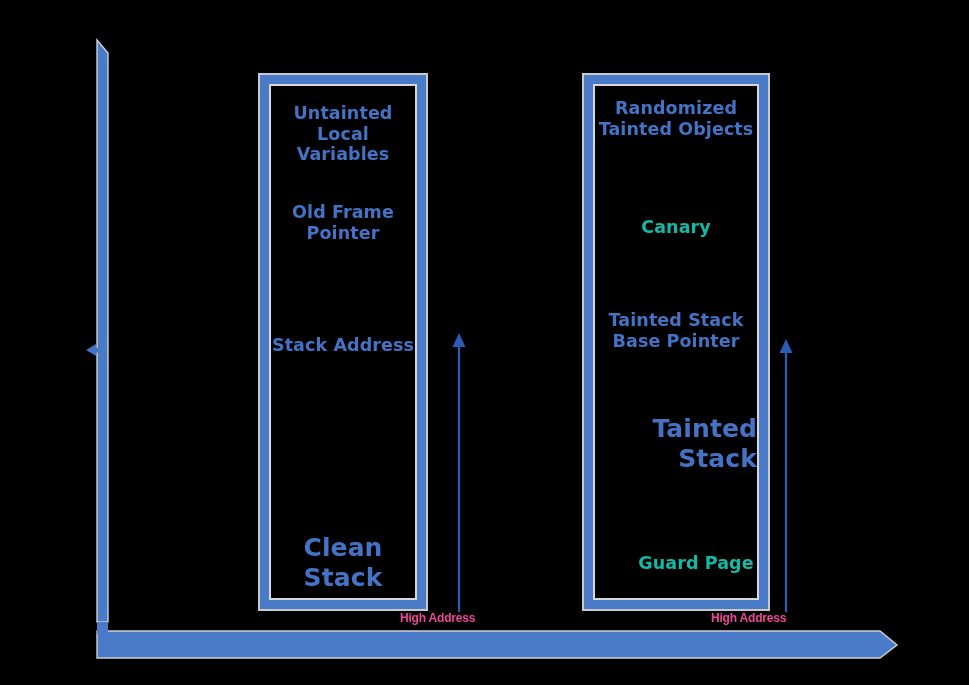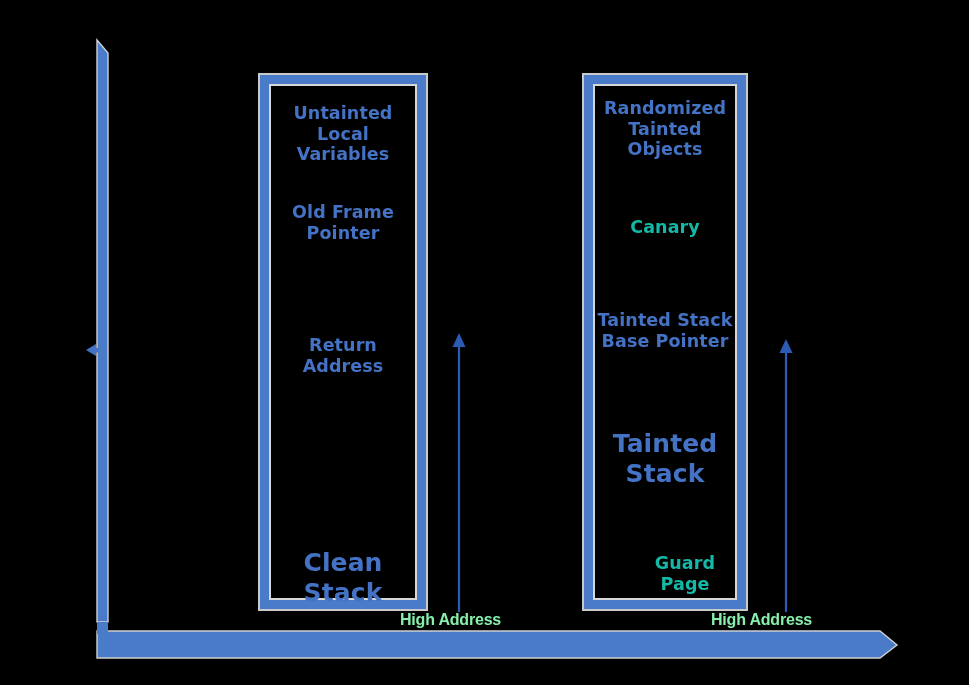--- a/index.html
+++ b/index.html
@@ -61,22 +61,22 @@
   .slot.big {
     font-size: 25px;
     font-weight: 700;
   }
   .slot.red {
     color: #14b8a6;
   }
   
   .addr-label {
     position: absolute;
-    color: #86efac;
-    font-size: 16px;
+    color: #ec4899;
+    font-size: 12px;
     font-weight: 700;
     white-space: nowrap;
     font-family: "Liberation Sans", sans-serif;
     letter-spacing: -0.2px;
   }
 </style>
 </head>
 <body>
 
 <div id="canvas">
@@ -108,33 +108,33 @@
       <polygon points="786,339 779.5,353 792.5,353" fill="#2B5BB5"></polygon>
     </g>
   </svg>
 
   <div class="stack-box" style="left:260px; top:75px; width:166px; height:534px;">
     <div class="stack-box-inner">
       <div class="slot normal" style="top:17px;">Untainted Local
 Variables</div>
       <div class="slot normal" style="top:116px;">Old Frame
 Pointer</div>
-      <div class="slot normal" style="top:249px;">Return Address</div>
-      <div class="slot big" style="top:462px;">Clean Stack</div>
+      <div class="slot normal" style="top:249px;">Stack Address</div>
+      <div class="slot big" style="top:447px;">Clean Stack</div>
     </div>
   </div>
 
-  <div class="stack-box" style="left:584px; top:75px; width:162px; height:534px;">
+  <div class="stack-box" style="left:584px; top:75px; width:184px; height:534px;">
     <div class="stack-box-inner">
       <div class="slot normal" style="top:12px;">Randomized
 Tainted Objects</div>
       <div class="slot normal red" style="top:131px;">Canary</div>
       <div class="slot normal" style="top:224px;">Tainted Stack
 Base Pointer</div>
-      <div class="slot big" style="top:343px;">Tainted
+      <div class="slot big" style="top:328px;text-align:right;">Tainted
 Stack</div>
       <div class="slot normal red" style="top:467px;margin-left:40px;">Guard Page</div>
     </div>
   </div>
 
   <div class="addr-label" style="left:400px; top:611px;">High Address</div>
 
   <div class="addr-label" style="left:711px; top:611px;">High Address</div>
 
 </div>

